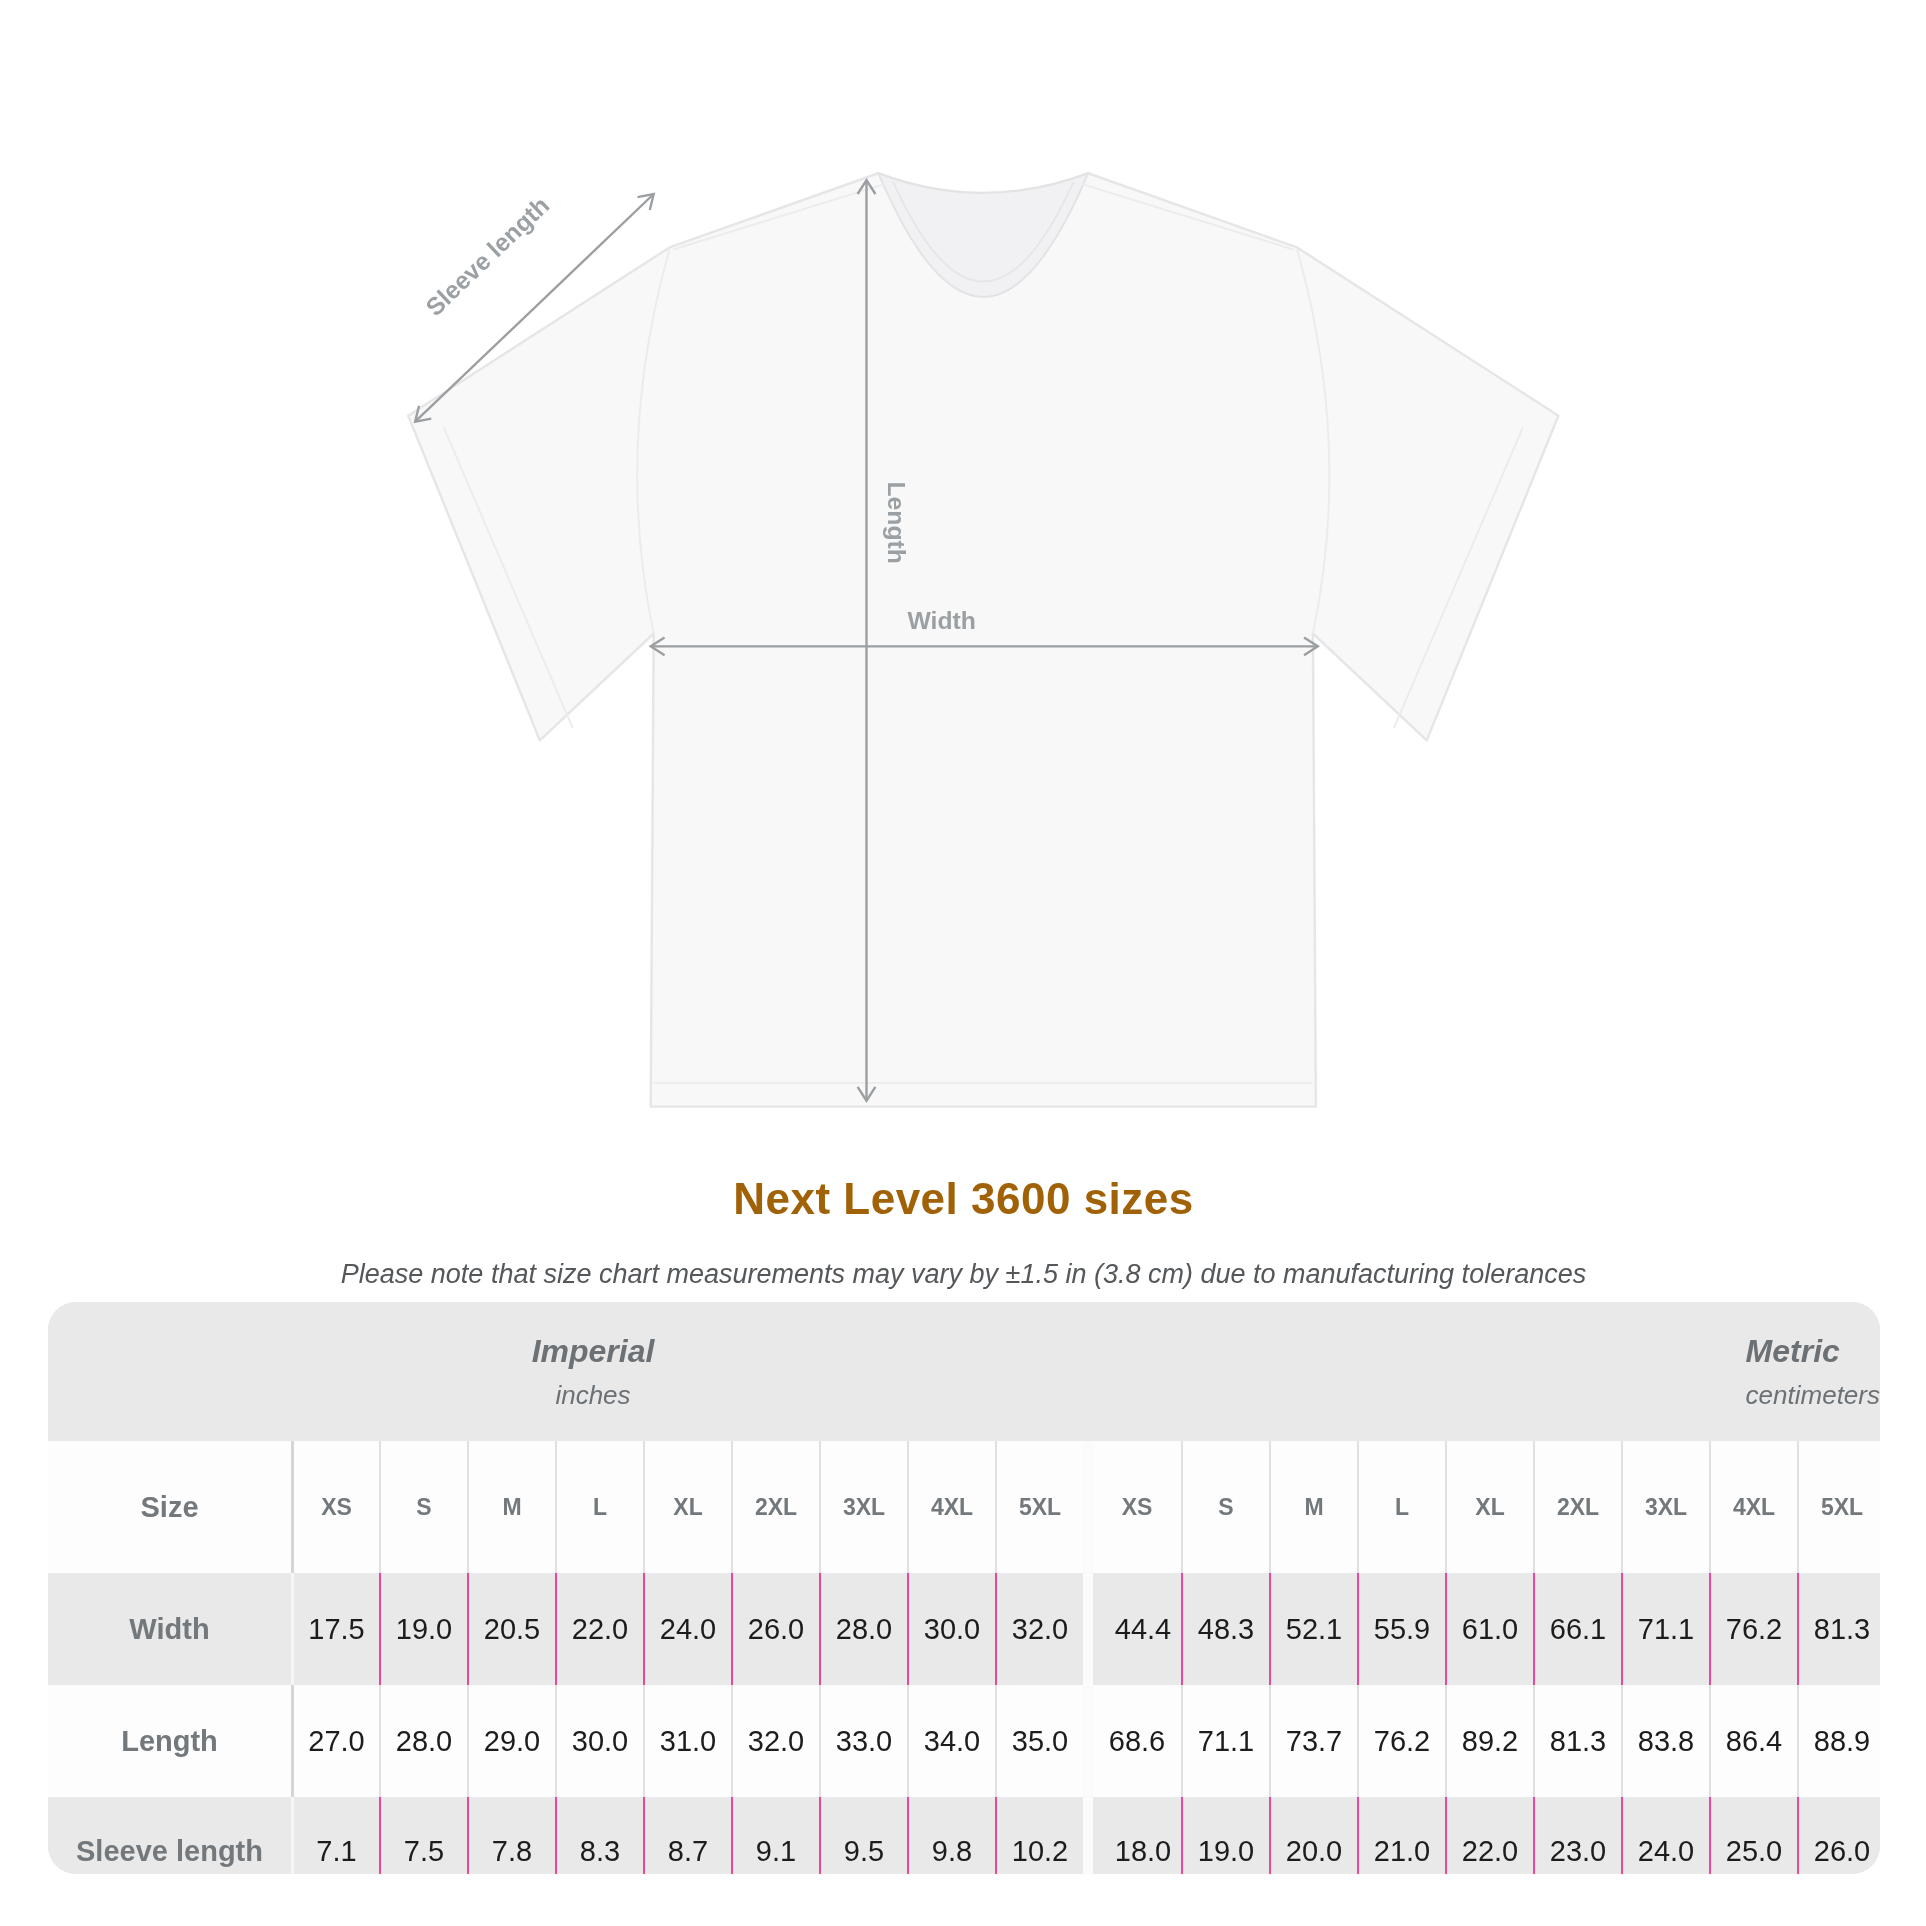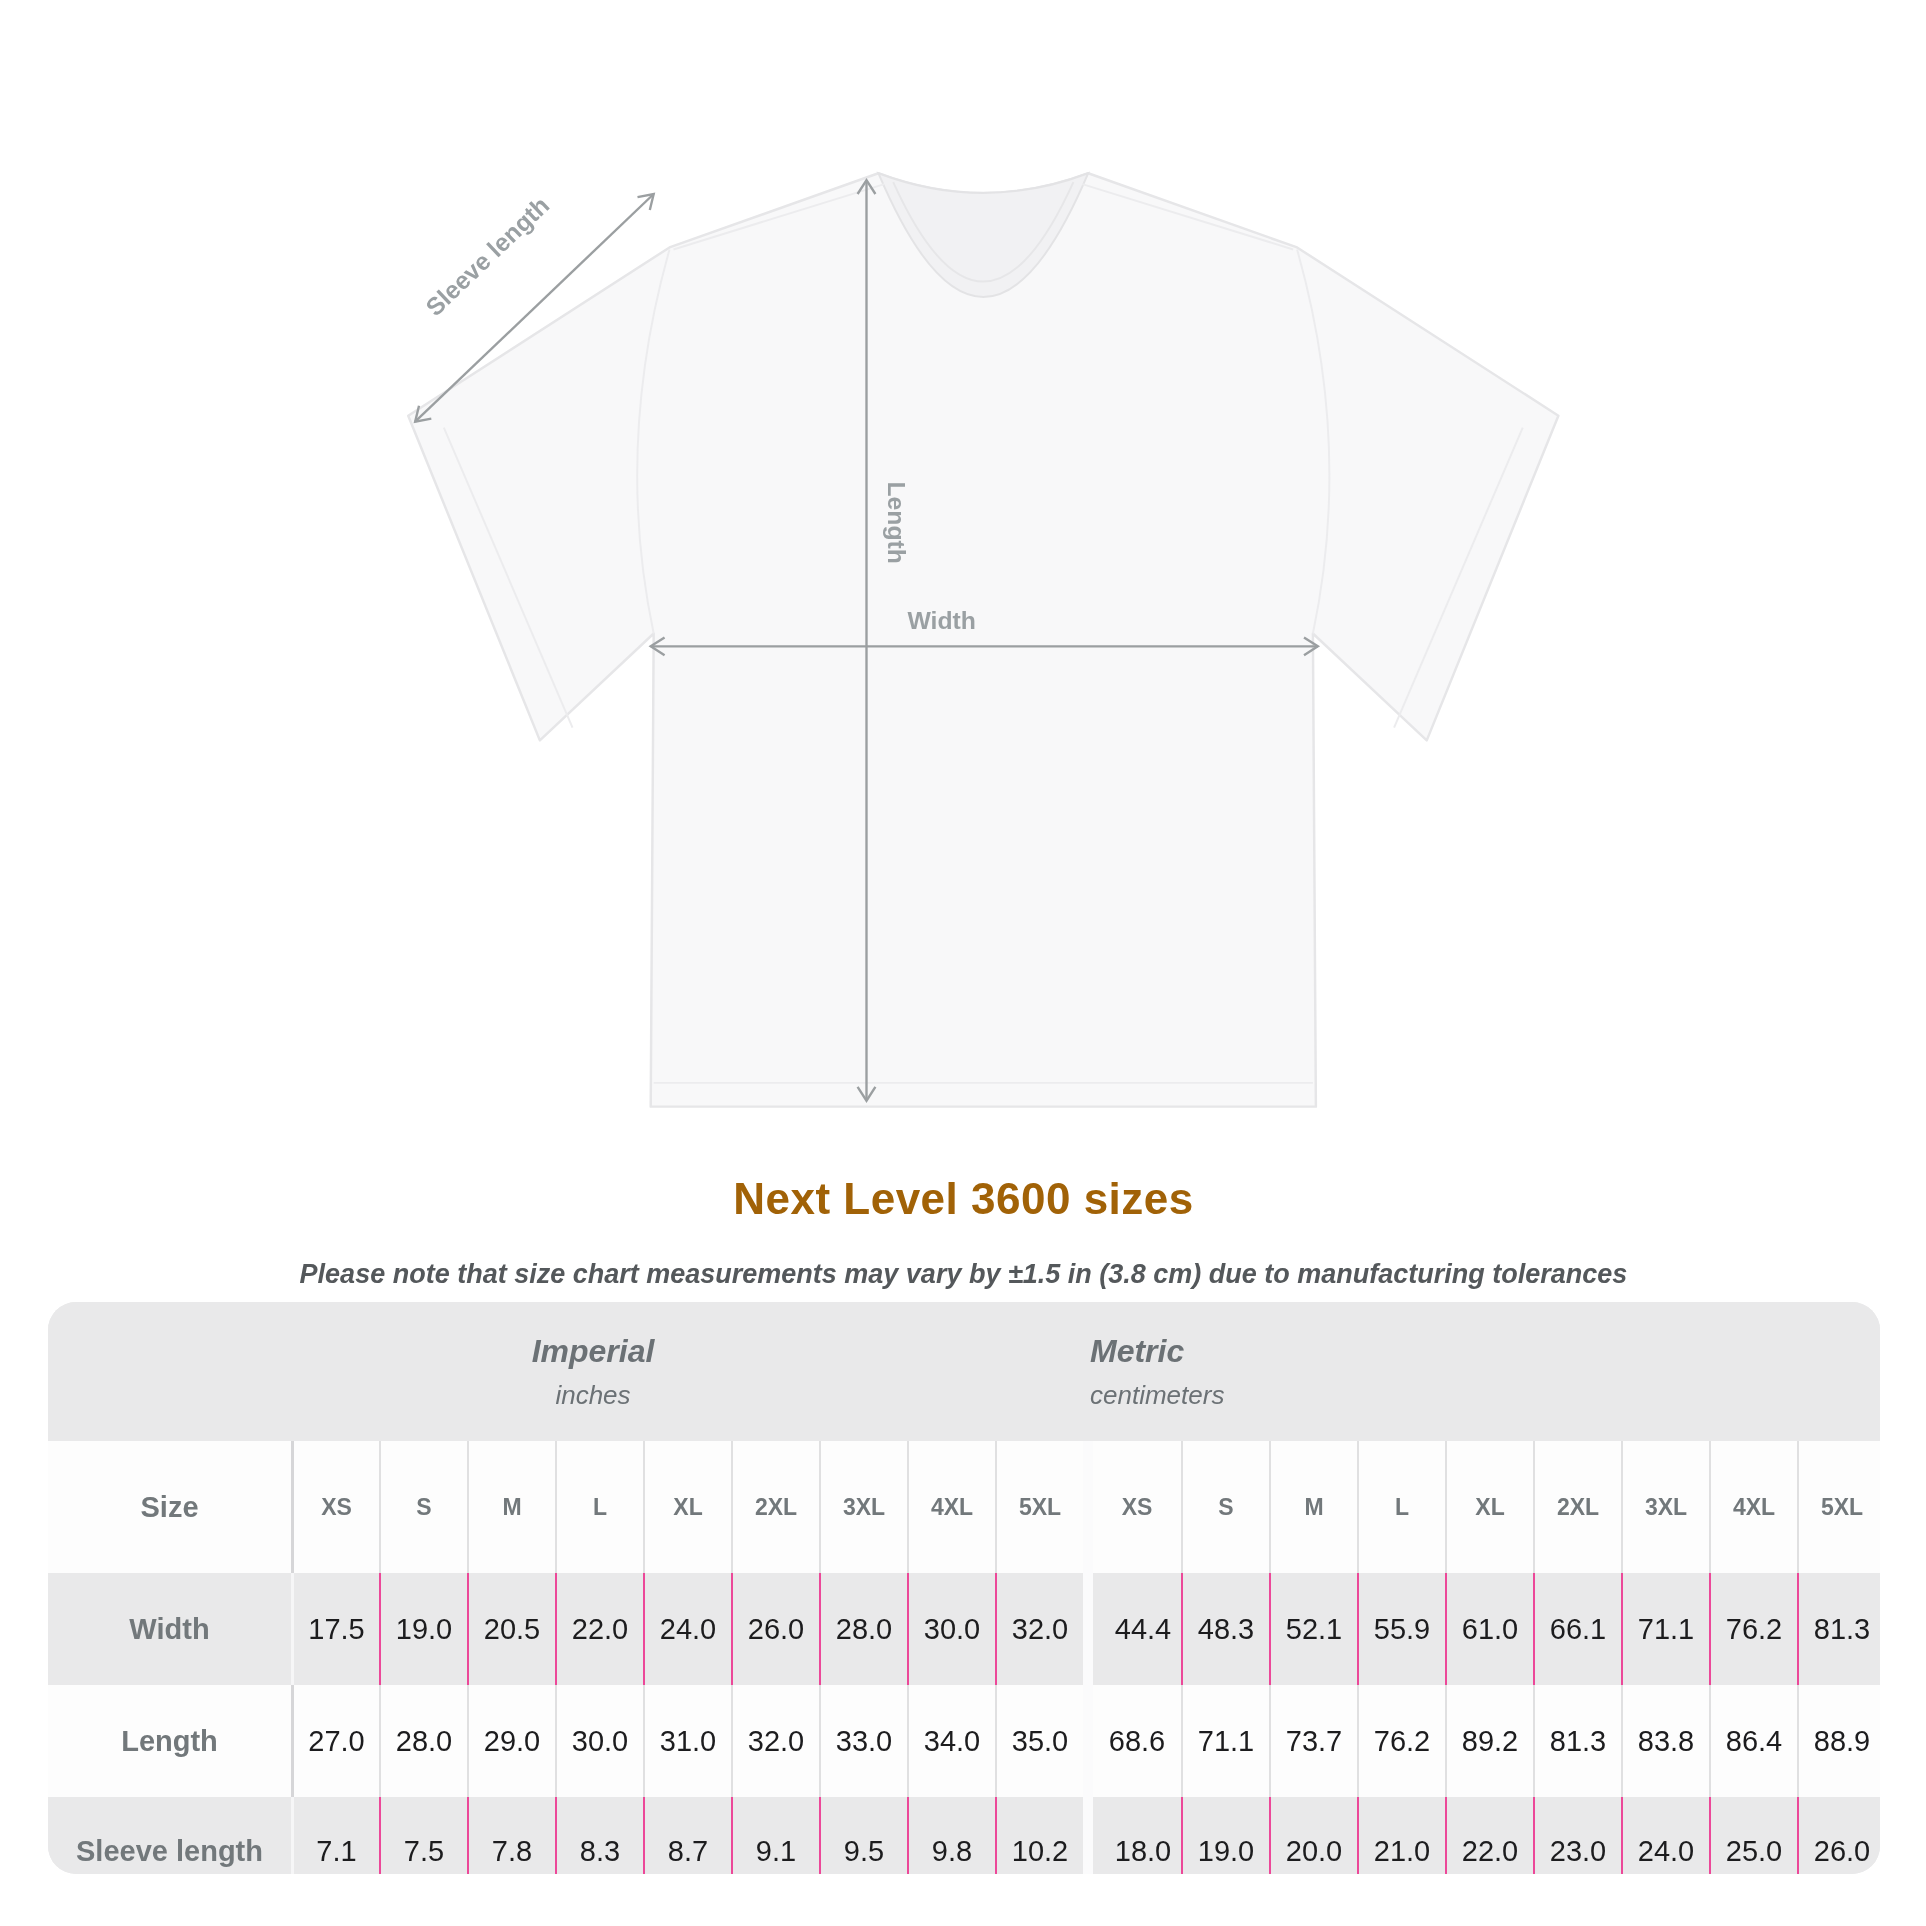--- a/index.html
+++ b/index.html
@@ -10,33 +10,33 @@
   
   .diagram-svg{position:absolute;left:0;top:0;}
   .svg-label{font-family:"Liberation Sans", sans-serif;font-weight:700;font-size:25px;}
   
   .title{
     position:absolute;left:0;top:1174px;width:100%;text-align:center;
     font-size:44px;font-weight:700;color:#a16207;letter-spacing:0.5px;
   }
   .note{
     position:absolute;left:0;top:1259px;width:100%;text-align:center;
-    font-size:27px;font-style:italic;color:#54585b;font-weight:bold;
+    font-size:27px;font-style:italic;color:#54585b;
   }
   
   .size-table{
     position:absolute;left:48px;top:1302px;width:1832px;height:572px;
     border-radius:28px;overflow:hidden;background:#e9e9ea;
   }
   .trow{display:grid;grid-template-columns:243px repeat(9,88px) 10px repeat(9,88px);}
   .unit-row{display:flex;height:139px;background:#e9e9ea;color:#6b7175;}
   .unit-left{width:1032px;display:flex;flex-direction:column;align-items:center;justify-content:center;}
   .unit-left .inner{position:relative;left:29px;text-align:center;}
   .unit-gap{width:10px;}
-  .unit-right{flex:1;display:flex;flex-direction:column;align-items:flex-start;justify-content:center;}
+  .unit-right{flex:1;display:flex;flex-direction:column;align-items:flex-end;justify-content:center;}
   .unit-name{font-size:32px;font-weight:700;font-style:italic;}
   .unit-sub{font-size:26px;font-style:italic;margin-top:10px;}
   .row-white{background:#fdfdfd;}
   .row-gray{background:#e9e9ea;}
   .cell{display:flex;align-items:center;justify-content:center;}
   .label-cell{font-size:29px;font-weight:700;color:#72787b;}
   .head-cell{font-size:23px;font-weight:700;color:#72787b;}
   .num-cell{font-size:29px;font-weight:400;color:#1c1c1e;}
   .row-white .data-cell{border-left:2px solid #e0e0e1;}
   .row-white .first-data{border-left:3px solid #d6d6d8;}

